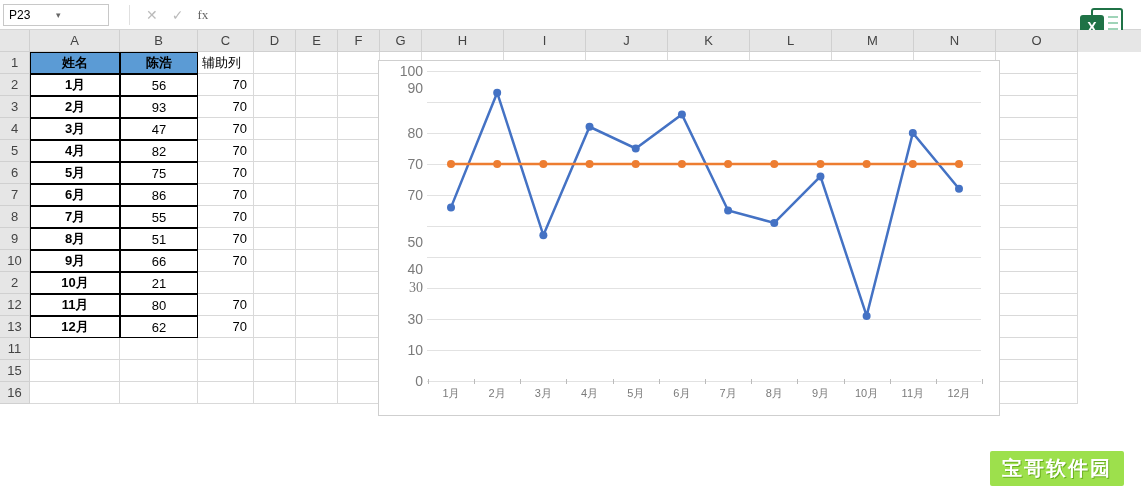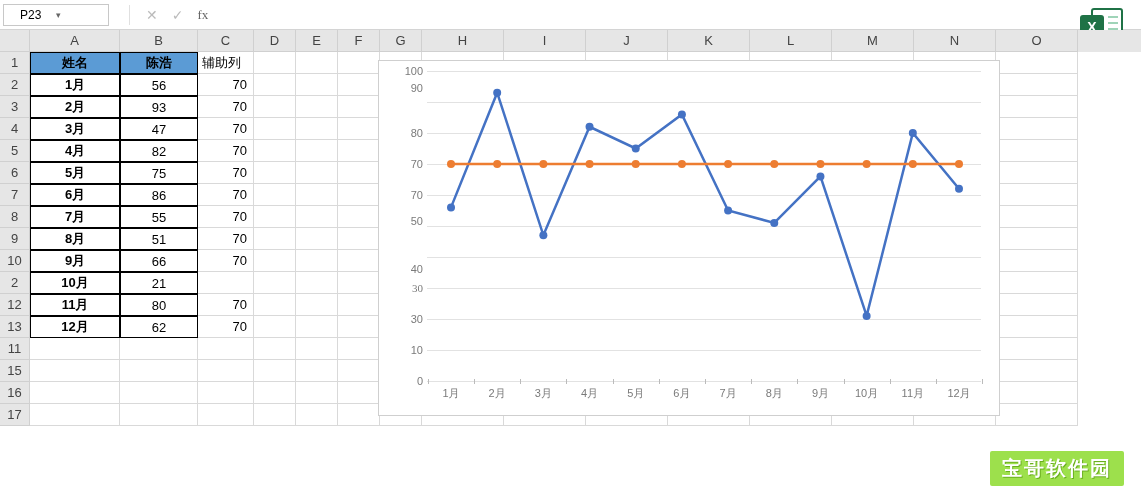--- a/index.html
+++ b/index.html
@@ -1,19 +1,19 @@
 <!DOCTYPE html>
 <html><head>
 <meta charset="utf-8">
 <style>
 * { box-sizing: border-box; margin: 0; padding: 0; font-family: "Segoe UI", Arial, sans-serif; }
 body { background: #fff; width: 1141px; height: 500px; overflow: hidden; position: relative; }
 
 .formula-bar { height: 30px; display: flex; align-items: center; border-bottom: 1px solid #d4d4d4; background: #fff; }
-.name-box { width: 106px; height: 22px; border: 1px solid #c8c8c8; margin-left: 3px; display: flex; align-items: center; padding: 0 16px; font-size: 12px; background: #fff; }
+.name-box { width: 106px; height: 22px; border: 1px solid #c8c8c8; margin-left: 3px; display: flex; align-items: center; padding: 0 5px; font-size: 12px; background: #fff; }
 .name-box span { flex: 1; }
 .name-box-arrow { color: #666; font-size: 9px; }
 .fb-btns { display: flex; align-items: center; margin-left: 18px; gap: 14px; color: #bbb; font-size: 14px; }
 .fb-fx { font-family: Georgia, serif; color: #666; font-size: 13px; }
 .fb-sep { width: 1px; height: 20px; background: #e0e0e0; margin: 0 2px; }
 .excel-icon { position: absolute; right: 15px; top: 5px; width: 48px; height: 44px; }
 
 .grid { position: relative; }
 .col-headers { display: flex; height: 22px; background: #e6e6e6; }
 .corner { width: 30px; border-right: 1px solid #d0d0d0; border-bottom: 1px solid #d0d0d0; background: #e6e6e6; }
@@ -24,21 +24,21 @@
 .cell.hdr { background: #5b9bd5; color: #000; font-weight: bold; border: 1px solid #000; }
 .cell.bold { font-weight: bold; }
 .cell.bordered { border: 1px solid #000; }
 .cell.left { justify-content: flex-start; padding-left: 4px; }
 .cell.right { justify-content: flex-end; padding-right: 6px; }
 
 .wA{width:90px}.wB{width:78px}.wC{width:56px}.wD{width:42px}.wE{width:42px}.wF{width:42px}.wG{width:42px}.wH{width:82px}.wI{width:82px}.wJ{width:82px}.wK{width:82px}.wL{width:82px}.wM{width:82px}.wN{width:82px}.wO{width:82px}
 
 .chart { position: absolute; left: 378px; top: 60px; width: 622px; height: 356px; background: #fff; border: 1px solid #cfcfcf; }
 .chart-plot { position: absolute; left: 48px; top: 10px; right: 18px; bottom: 36px; }
-.y-tick { position: absolute; left: -32px; width: 28px; text-align: right; font-size: 11px; color: #7a7a7a; transform: translateY(-50%); }
+.y-tick { position: absolute; left: -32px; width: 28px; text-align: right; font-size: 14px; color: #7a7a7a; transform: translateY(-50%); }
 .gridline { position: absolute; left: 0; right: 0; height: 1px; background: #e2e2e2; }
 .x-tick { position: absolute; bottom: -22px; transform: translateX(-50%); font-size: 11px; color: #7a7a7a; white-space: nowrap; }
 .x-mark { position: absolute; bottom: -5px; width: 1px; height: 5px; background: #bbb; }
 .series-line { stroke-width: 2.5; fill: none; }
 
 .watermark { position: absolute; right: 15px; bottom: 12px; background: #9de04c; border: 2px solid #fff; border-radius: 4px; padding: 4px 12px; font-size: 20px; font-weight: bold; color: #fff; text-shadow: 1px 1px 0 #6aae1f; letter-spacing: 2px; }
 </style>
 </head>
 <body>
 
@@ -367,55 +367,37 @@
         <div class="cell wG"></div>
         <div class="cell wH"></div>
         <div class="cell wI"></div>
         <div class="cell wJ"></div>
         <div class="cell wK"></div>
         <div class="cell wL"></div>
         <div class="cell wM"></div>
         <div class="cell wN"></div>
         <div class="cell wO"></div>
       </div>
-      <div class="row">
-        <div class="row-h">17</div>
-        <div class="cell wA"></div>
-        <div class="cell wB"></div>
-        <div class="cell wC"></div>
-        <div class="cell wD"></div>
-        <div class="cell wE"></div>
-        <div class="cell wF"></div>
-        <div class="cell wG"></div>
-        <div class="cell wH"></div>
-        <div class="cell wI"></div>
-        <div class="cell wJ"></div>
-        <div class="cell wK"></div>
-        <div class="cell wL"></div>
-        <div class="cell wM"></div>
-        <div class="cell wN"></div>
-        <div class="cell wO"></div>
-      </div>
     </div>
 </div>
 
 <div class="chart">
   <div class="chart-plot" id="plot">
       <div class="gridline" style="top: 310px;"></div>
       <div class="y-tick" style="top: 310px;">0</div>
       <div class="gridline" style="top: 279px;"></div>
       <div class="y-tick" style="top: 279px;">10</div>
       <div class="gridline" style="top: 248px;"></div>
       <div class="y-tick" style="top: 248px;">30</div>
       <div class="gridline" style="top: 217px;"></div>
       <div class="y-tick" style="top: 217px; font-family: Liberation Serif, serif;">30</div>
       <div class="gridline" style="top: 186px;"></div>
       <div class="y-tick" style="top: 198px;">40</div>
       <div class="gridline" style="top: 155px;"></div>
-      <div class="y-tick" style="top: 150px; text-align: right;">50</div>
+      <div class="y-tick" style="top: 171px; text-align: right;">50</div>
       <div class="gridline" style="top: 124px;"></div>
       <div class="y-tick" style="top: 124px;">70</div>
       <div class="gridline" style="top: 93px;"></div>
       <div class="y-tick" style="top: 93px;">70</div>
       <div class="gridline" style="top: 62px;"></div>
       <div class="y-tick" style="top: 62px;">80</div>
       <div class="gridline" style="top: 31px;"></div>
       <div class="y-tick" style="top: 17px;">90</div>
       <div class="gridline" style="top: 0px;"></div>
       <div class="y-tick" style="top: 0px;">100</div>

